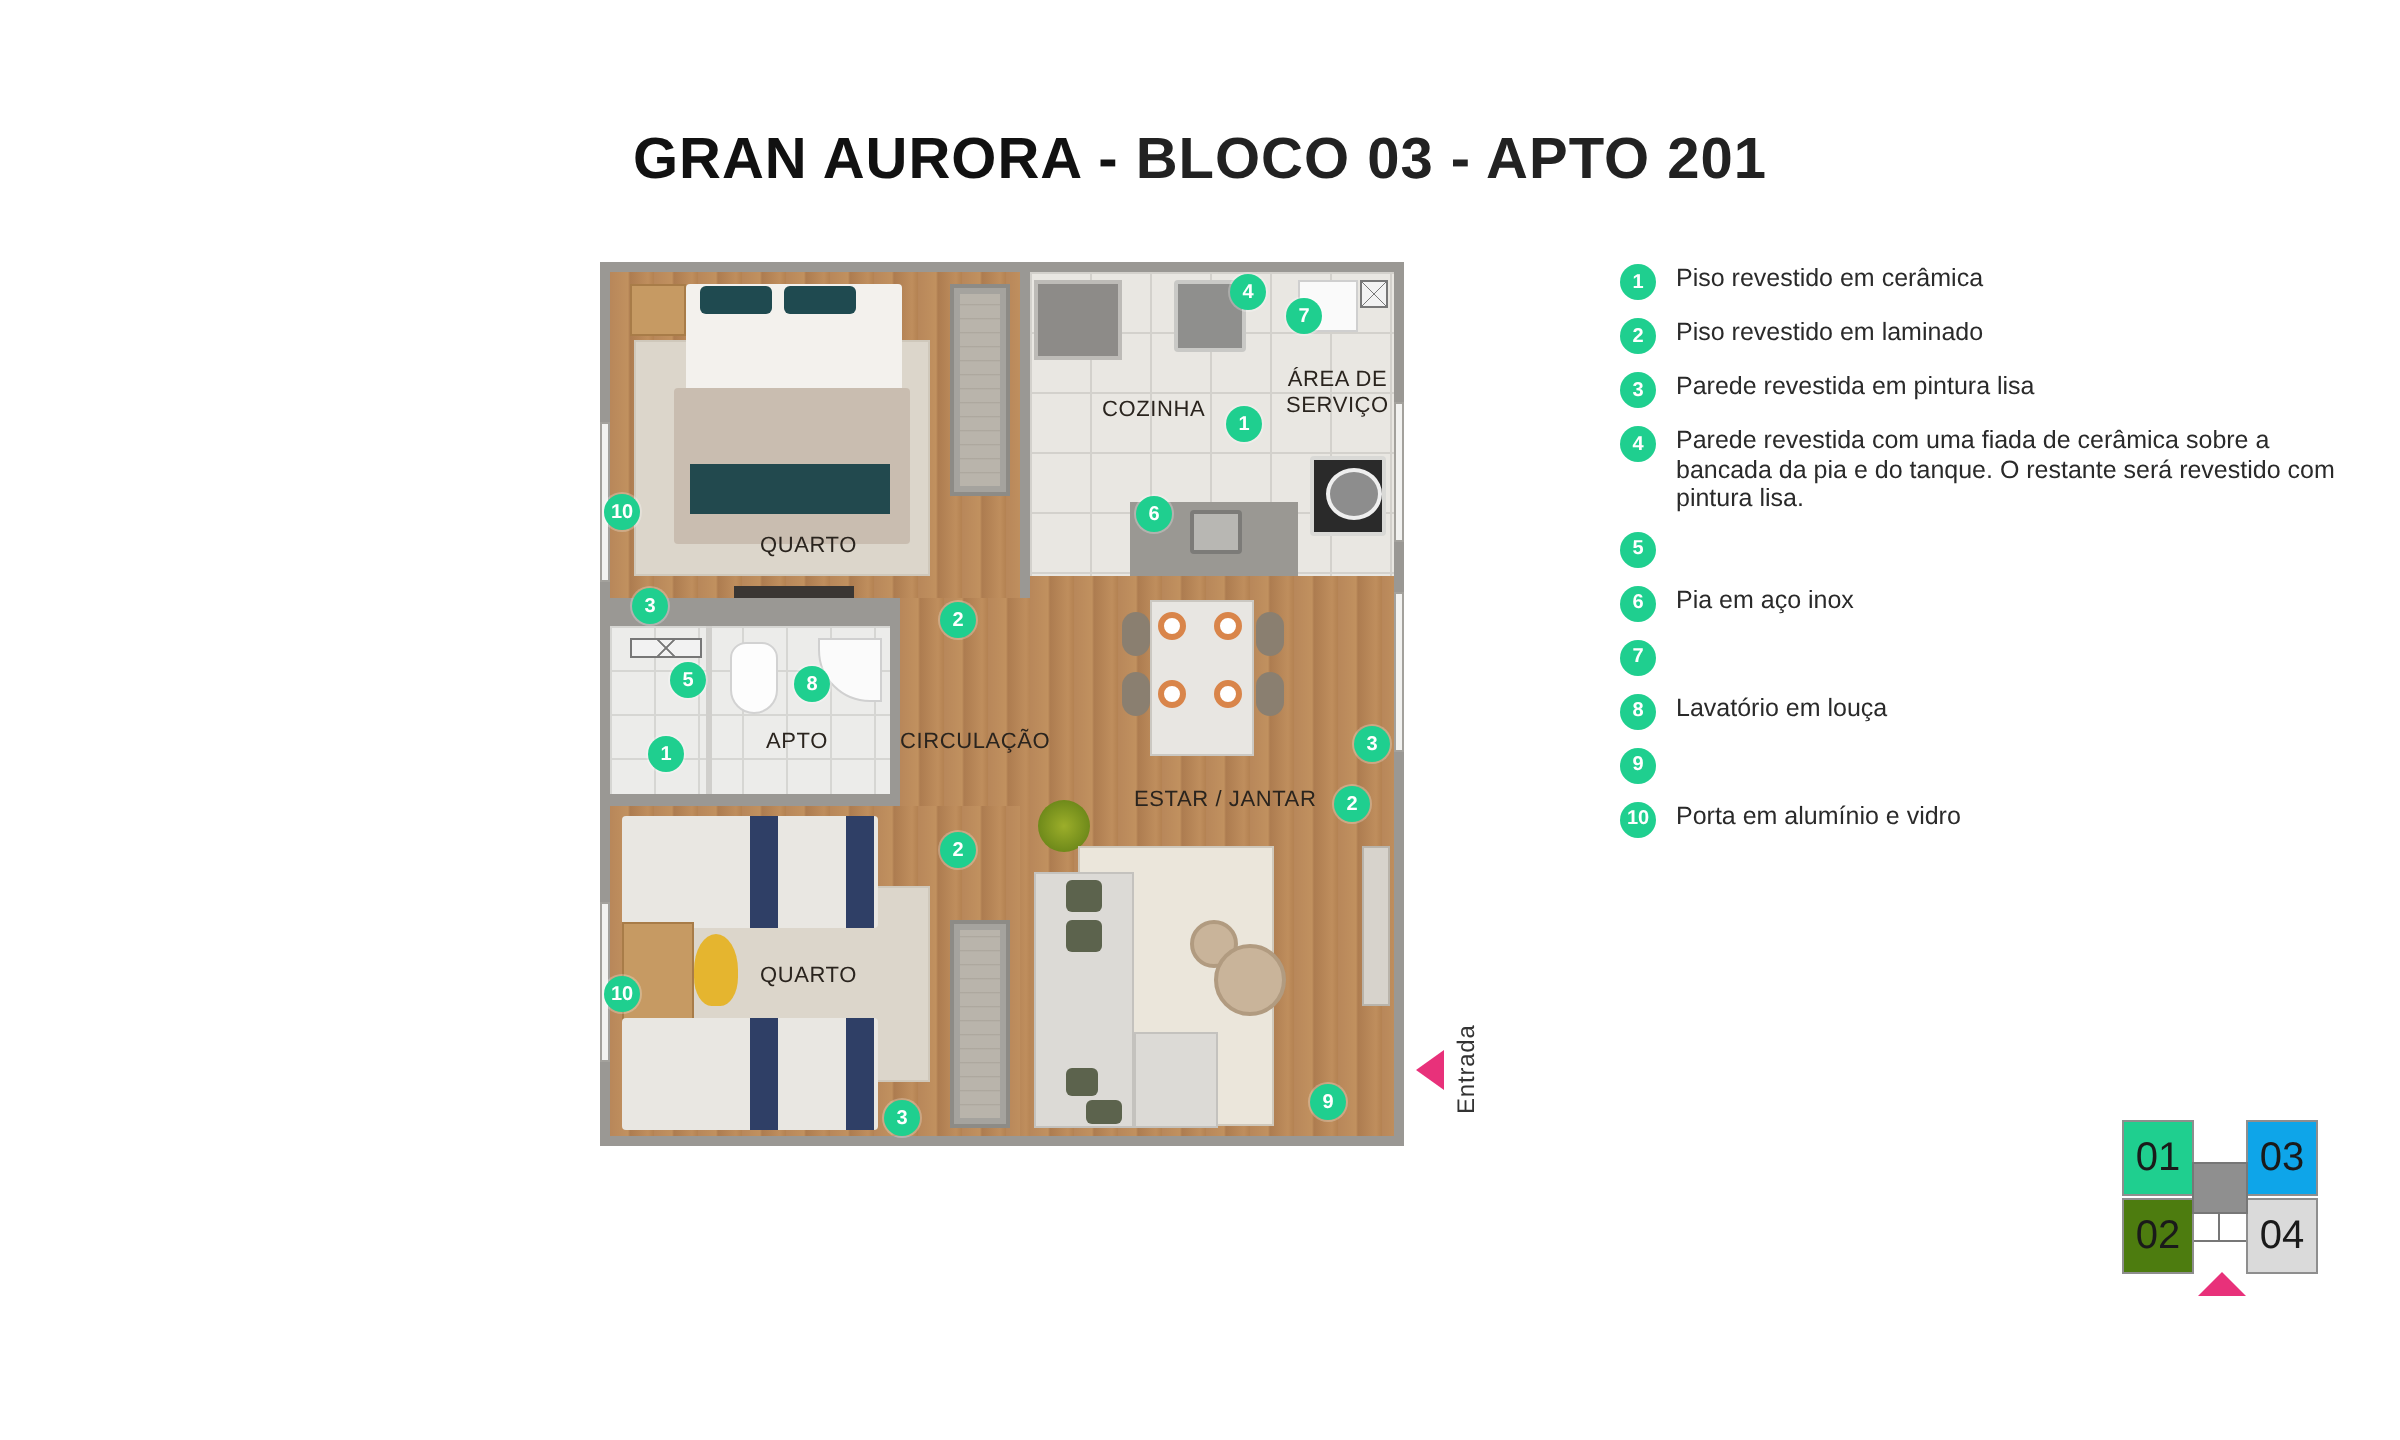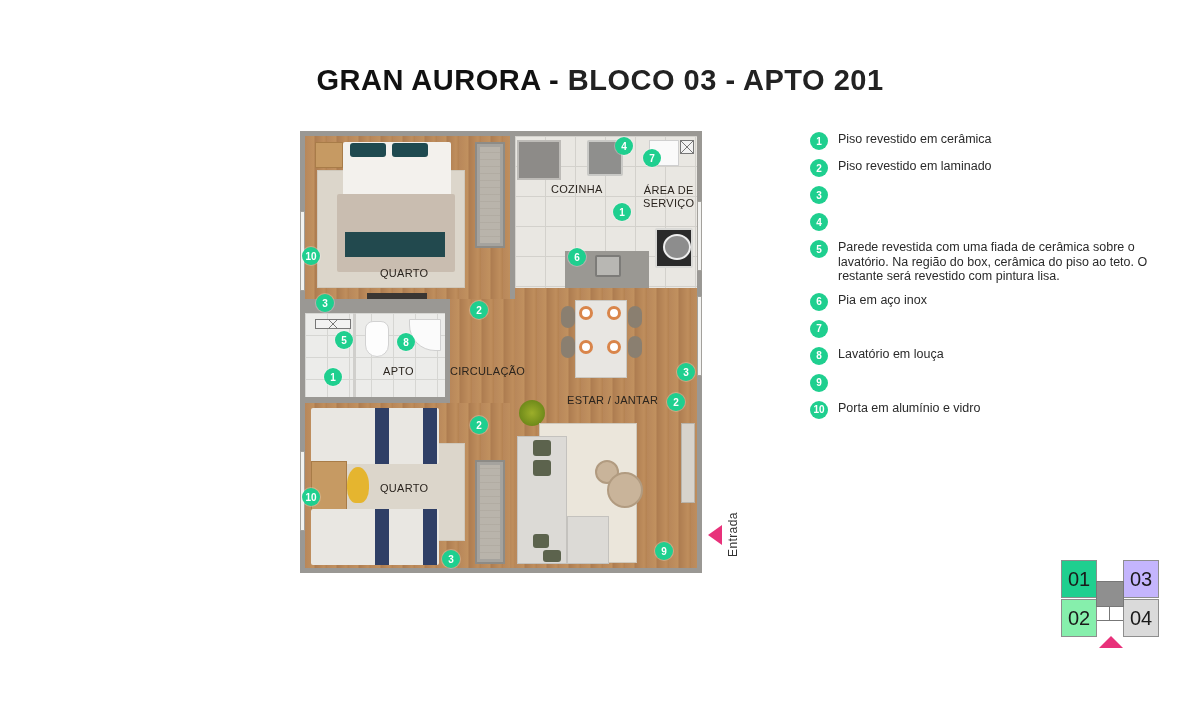--- a/index.html
+++ b/index.html
@@ -94,21 +94,21 @@
 
   <div class="room tile" style="left:215px; top:5px; width:182px; height:152px;">
     <div class="fridge" style="left:2px; top:4px; width:44px; height:40px;"></div>
     <div class="stove" style="left:72px; top:4px; width:36px; height:36px;"></div>
     <div class="tank" style="left:134px; top:4px; width:30px; height:26px;"></div>
     <div class="xbox" style="left:165px; top:4px; width:14px; height:14px;"></div>
     <div class="counter" style="left:50px; top:115px; width:84px; height:37px;"></div>
     <div class="sink" style="left:80px; top:119px; width:26px; height:22px;"></div>
     <div class="washer" style="left:140px; top:92px; width:38px; height:40px;"></div>
   </div>
-  <div class="label" style="left:251px; top:52px;">COZINHA</div>
+  <div class="label" style="left:251px; top:68px;">COZINHA</div>
   <div class="label" style="left:343px; top:53px;">
     <div>ÁREA DE</div>
     <div>SERVIÇO</div>
   </div>
 
   <div class="room wood" style="left:150px; top:168px; width:65px; height:269px;"></div>
   <div class="room wood" style="left:215px; top:157px; width:182px; height:280px;">
     <div class="table" style="left:60px; top:12px; width:52px; height:78px;"></div>
     <div class="plate" style="left:64px; top:18px;"></div>
     <div class="plate" style="left:92px; top:18px;"></div>
@@ -187,27 +187,28 @@
   <div class="legend-item">
     <div class="legend-num">1</div>
     <div class="legend-text">Piso revestido em cerâmica</div>
   </div>
   <div class="legend-item">
     <div class="legend-num">2</div>
     <div class="legend-text">Piso revestido em laminado</div>
   </div>
   <div class="legend-item">
     <div class="legend-num">3</div>
+    <div class="legend-text">Parede revestida em pintura lisa</div>
   </div>
   <div class="legend-item">
     <div class="legend-num">4</div>
+    <div class="legend-text">Parede revestida com uma fiada de cerâmica sobre a bancada da pia e do tanque. O restante será revestido com pintura lisa.</div>
   </div>
   <div class="legend-item">
     <div class="legend-num">5</div>
-    <div class="legend-text">Parede revestida com uma fiada de cerâmica sobre o lavatório. Na região do box, cerâmica do piso ao teto. O restante será revestido com pintura lisa.</div>
   </div>
   <div class="legend-item">
     <div class="legend-num">6</div>
     <div class="legend-text">Pia em aço inox</div>
   </div>
   <div class="legend-item">
     <div class="legend-num">7</div>
   </div>
   <div class="legend-item">
     <div class="legend-num">8</div>
@@ -217,20 +218,20 @@
     <div class="legend-num">9</div>
   </div>
   <div class="legend-item">
     <div class="legend-num">10</div>
     <div class="legend-text">Porta em alumínio e vidro</div>
   </div>
 </div>
 
 <div class="keymap">
   <div class="kcell" style="left:0; top:0; background:#1fcf8f;">01</div>
-  <div class="kcell" style="left:0; top:39px; background:#86efac;">02</div>
-  <div class="kcell" style="left:62px; top:0; background:#c4b5fd;">03</div>
+  <div class="kcell" style="left:0; top:39px; background:#4d7c0f;">02</div>
+  <div class="kcell" style="left:62px; top:0; background:#0ea5e9;">03</div>
   <div class="kcell" style="left:62px; top:39px; background:#dadada;">04</div>
   <div class="kcore"></div>
   <div class="kstem"></div>
   <div class="kbar"></div>
   <div class="kmark"></div>
 </div>
 
 </body></html>

